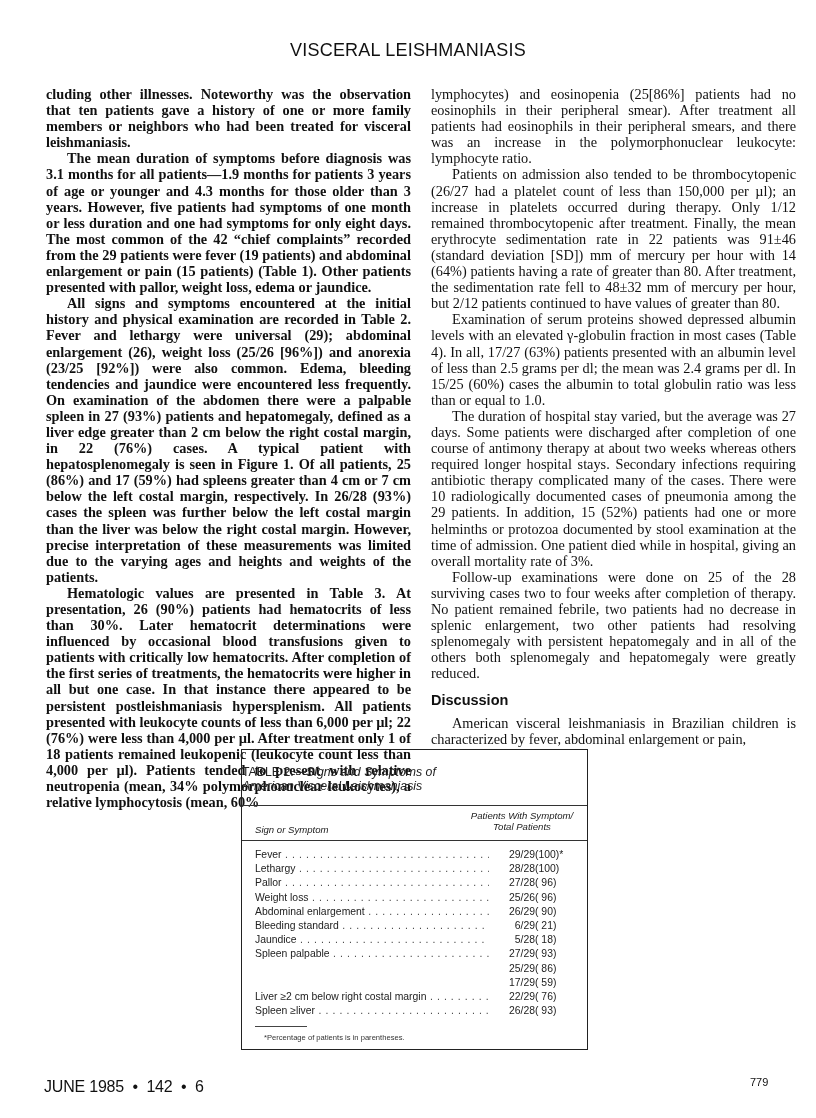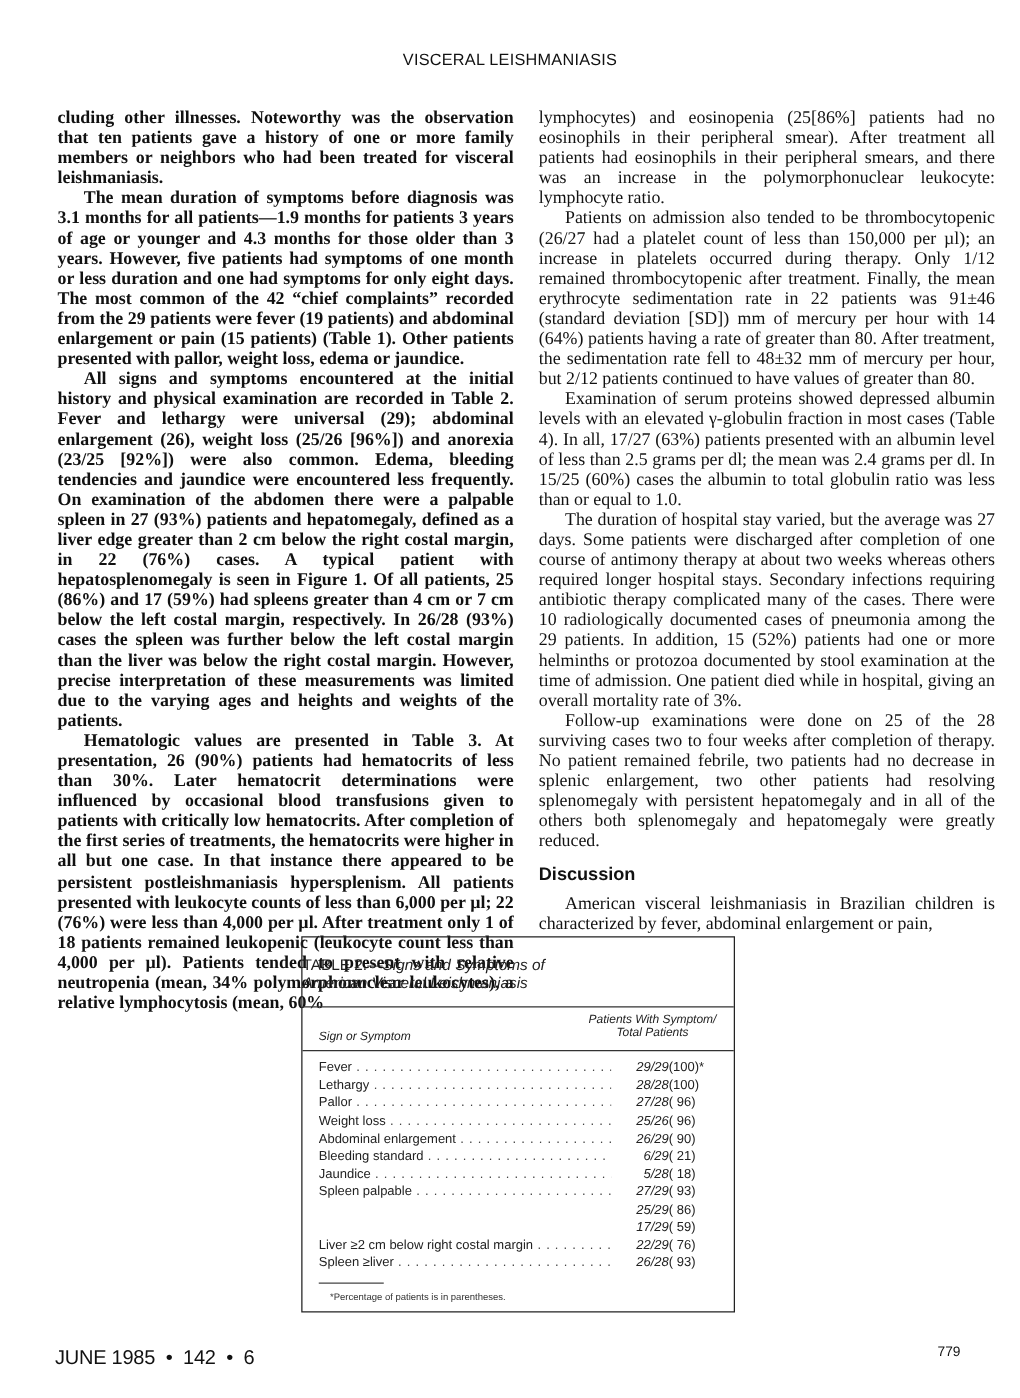--- a/index.html
+++ b/index.html
@@ -1,38 +1,38 @@
 <!DOCTYPE html>
 <html><head>
 <meta charset="utf-8">
 <style>
   html,body{margin:0;padding:0;background:#fff;}
   body{width:816px;height:1118px;position:relative;overflow:hidden;color:#111;}
   .running-head{position:absolute;top:40px;left:0;width:816px;text-align:center;
-    font-family:"Liberation Sans",sans-serif;font-size:13px;letter-spacing:0.2px;}
+    font-family:"Liberation Sans",sans-serif;font-size:18px;letter-spacing:0.2px;}
   .col{position:absolute;top:86px;width:365px;font-family:"Liberation Serif",serif;
     font-size:14.3px;line-height:16.1px;text-align:justify;}
   .col.left{left:46px;font-weight:bold;}
   .col.right{left:431px;}
   .col p{margin:0;text-indent:0;}
   .col p.ind{text-indent:21px;}
   .col h2{font-family:"Liberation Sans",sans-serif;font-weight:bold;font-size:14.5px;margin:11px 0 6px 0;}
   .tbl{position:absolute;left:241px;top:749px;width:347px;height:301px;border:1.5px solid #222;
     box-sizing:border-box;font-family:"Liberation Sans",sans-serif;color:#222;}
   .tbl-title{font-size:12.3px;line-height:14px;padding-top:15px;height:40px;border-bottom:1.2px solid #333;}
   .tbl-title i{font-style:italic;}
   .tbl-head{position:relative;height:34px;border-bottom:1.2px solid #333;font-style:italic;font-size:9.6px;}
   .tbl-head .lh{position:absolute;left:13px;bottom:5px;}
   .tbl-head .rh{position:absolute;right:10px;top:4px;text-align:center;line-height:11px;width:110px;margin-left:16px;}
   .rows{padding-top:7px;}
   .row{display:flex;height:14.2px;font-size:10.4px;line-height:14.2px;padding-left:13px;padding-right:10px;}
   .row .lab{white-space:nowrap;overflow:hidden;flex:1;}
   .row .lab::after{content:" . . . . . . . . . . . . . . . . . . . . . . . . . . . . . . . . . . . . . . . . . . . . . . .";letter-spacing:0.6px;color:#444;}
   .row .lab.sub{padding-left:15px;margin-top:15px;}
-  .row .frac{width:46px;text-align:right;font-style:italic;}
+  .row .frac{width:46px;text-align:right;}
   .row .pct{width:42px;text-align:left;padding-left:0;white-space:pre;}
   .fn-rule{margin:8px 0 0 13px;width:52px;border-top:1px solid #444;}
   .fn{font-size:7.6px;margin:6px 0 0 22px;color:#333;}
   .foot-left{position:absolute;left:44px;top:1078px;font-family:"Liberation Sans",sans-serif;font-size:16px;letter-spacing:-0.2px;}
   .foot-right{position:absolute;left:750px;top:1076px;font-family:"Liberation Sans",sans-serif;font-size:11px;}
 </style>
 </head>
 <body>
 
 <div class="running-head">VISCERAL LEISHMANIASIS</div>

